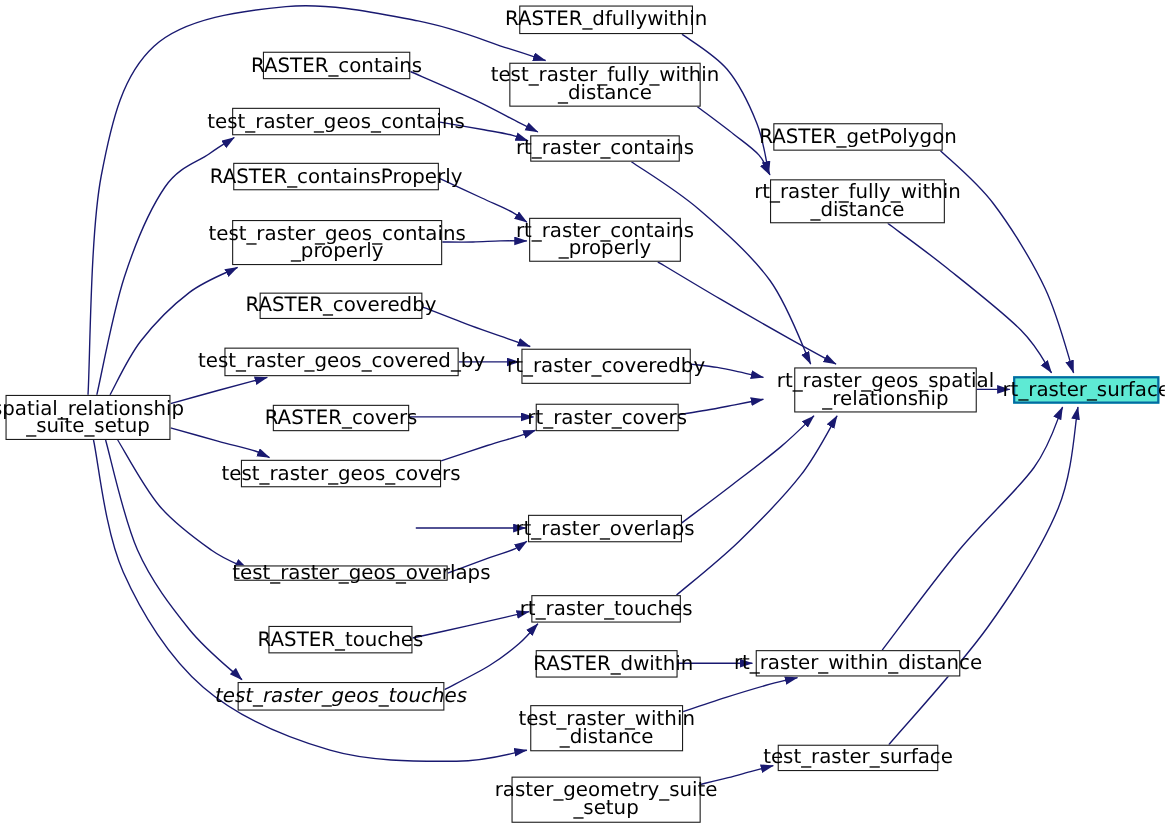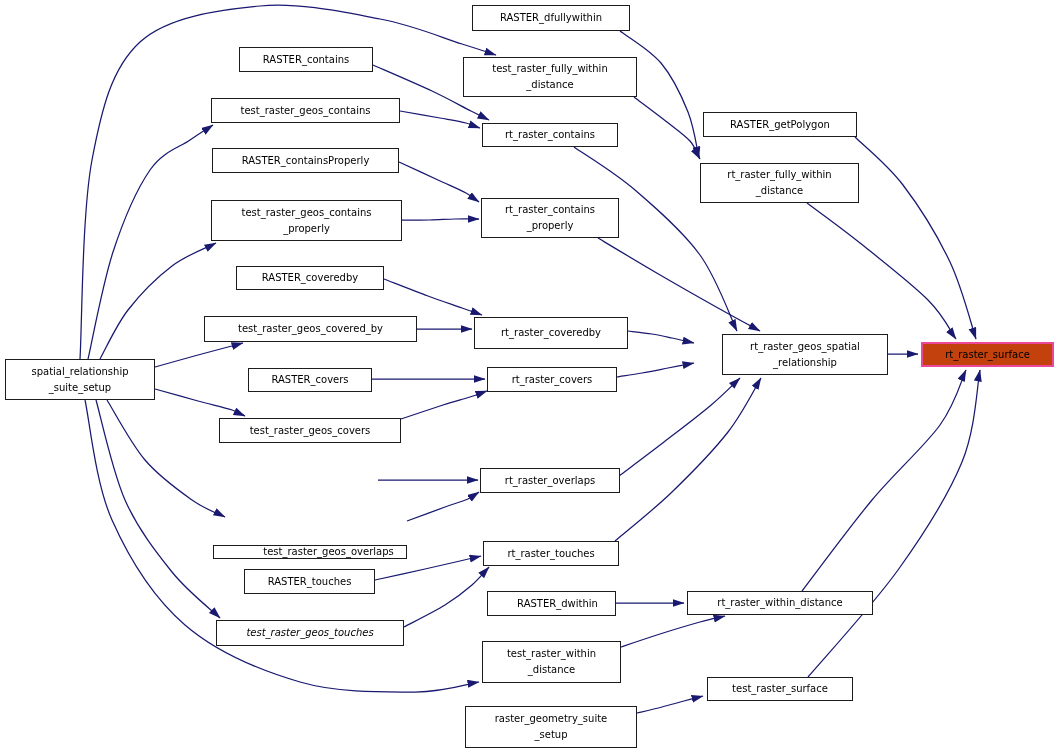--- a/index.html
+++ b/index.html
@@ -15,32 +15,32 @@
     position: absolute;
     left: 0; top: 0;
     width: 1059px; height: 754px;
   }
   .node {
     position: absolute;
     box-sizing: border-box;
     background: #ffffff;
     border: 1.4px solid #1c1c1c;
     color: #000000;
-    font-size: 10px;
+    font-size: 18px;
     line-height: 16px;
     text-align: center;
     white-space: pre-line;
     display: flex;
     align-items: center;
     justify-content: center;
     cursor: pointer;
   }
   .node.focus {
-    background: #c2410c;
-    border: 2px solid #ec4899;
+    background: #5eead4;
+    border: 2px solid #0369a1;
     cursor: default;
   }
   .edge {
     fill: none;
     stroke-width: 1.25px;
   }
 </style>
 </head>
 <body>
 
@@ -108,21 +108,21 @@
     <div class="node" title="RASTER_coveredby" style="left: 236px; top: 266px; width: 148px; height: 24px;">RASTER_coveredby</div>
     <div class="node" title="test_raster_geos_covered_by" style="left: 204px; top: 316px; width: 213px; height: 26px;">test_raster_geos_covered_by</div>
     <div class="node" title="rt_raster_coveredby" style="left: 474px; top: 317px; width: 154px; height: 32px; text-align: right;">rt_raster_coveredby</div>
     <div class="node" title="RASTER_covers" style="left: 248px; top: 368px; width: 124px; height: 24px;">RASTER_covers</div>
     <div class="node" title="rt_raster_covers" style="left: 487px; top: 367px; width: 130px; height: 25px;">rt_raster_covers</div>
     <div class="node" title="test_raster_geos_covers" style="left: 219px; top: 418px; width: 182px; height: 25px;">test_raster_geos_covers</div>
     <div class="node" title="rt_raster_geos_spatial_relationship" style="left: 722px; top: 334px; width: 166px; height: 41px;">rt_raster_geos_spatial
 _relationship</div>
     <div class="node focus" title="rt_raster_surface" style="left: 921px; top: 342px; width: 133px; height: 25px;">rt_raster_surface</div>
     <div class="node" title="rt_raster_overlaps" style="left: 480px; top: 468px; width: 140px; height: 25px;">rt_raster_overlaps</div>
-    <div class="node" title="test_raster_geos_overlaps" style="left: 213px; top: 545px; width: 194px; height: 14px; padding-left: 37px;">test_raster_geos_overlaps</div>
+    <div class="node" title="test_raster_geos_overlaps" style="left: 213px; top: 514px; width: 194px; height: 14px; padding-left: 37px;">test_raster_geos_overlaps</div>
     <div class="node" title="rt_raster_touches" style="left: 483px; top: 541px; width: 136px; height: 25px;">rt_raster_touches</div>
     <div class="node" title="RASTER_touches" style="left: 244px; top: 569px; width: 131px; height: 25px;">RASTER_touches</div>
     <div class="node" title="test_raster_geos_touches" style="left: 216px; top: 620px; width: 188px; height: 26px; font-style: italic;">test_raster_geos_touches</div>
     <div class="node" title="RASTER_dwithin" style="left: 487px; top: 591px; width: 129px; height: 25px; padding-left: 12px;">RASTER_dwithin</div>
     <div class="node" title="rt_raster_within_distance" style="left: 687px; top: 591px; width: 186px; height: 24px;">rt_raster_within_distance</div>
     <div class="node" title="test_raster_within_distance" style="left: 482px; top: 641px; width: 139px; height: 42px;">test_raster_within
 _distance</div>
     <div class="node" title="test_raster_surface" style="left: 707px; top: 677px; width: 146px; height: 24px;">test_raster_surface</div>
     <div class="node" title="raster_geometry_suite_setup" style="left: 465px; top: 706px; width: 172px; height: 42px;">raster_geometry_suite
 _setup</div>

